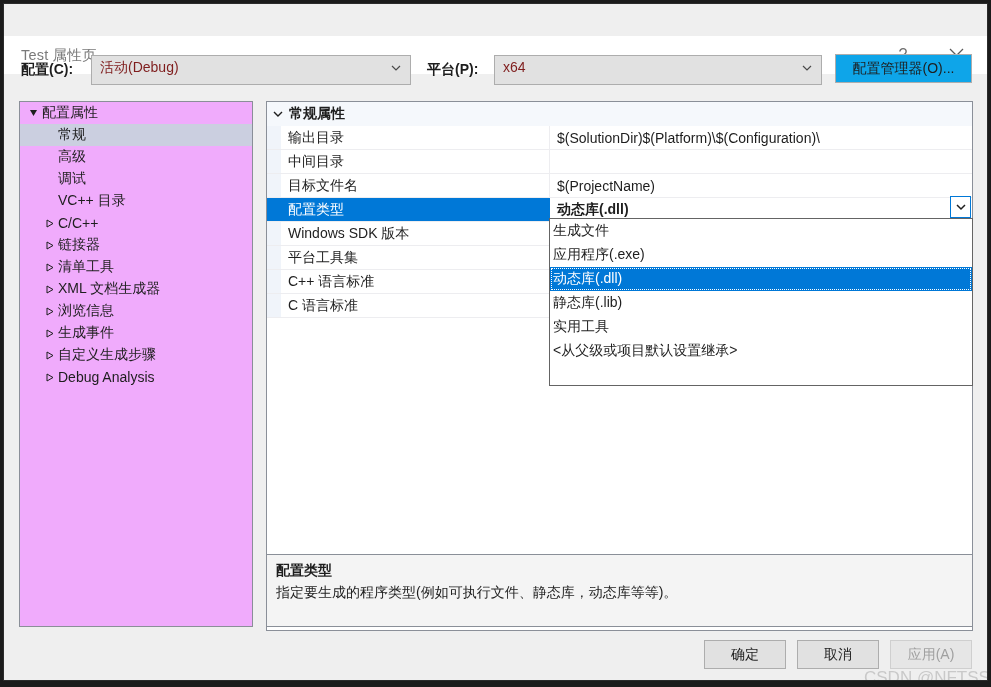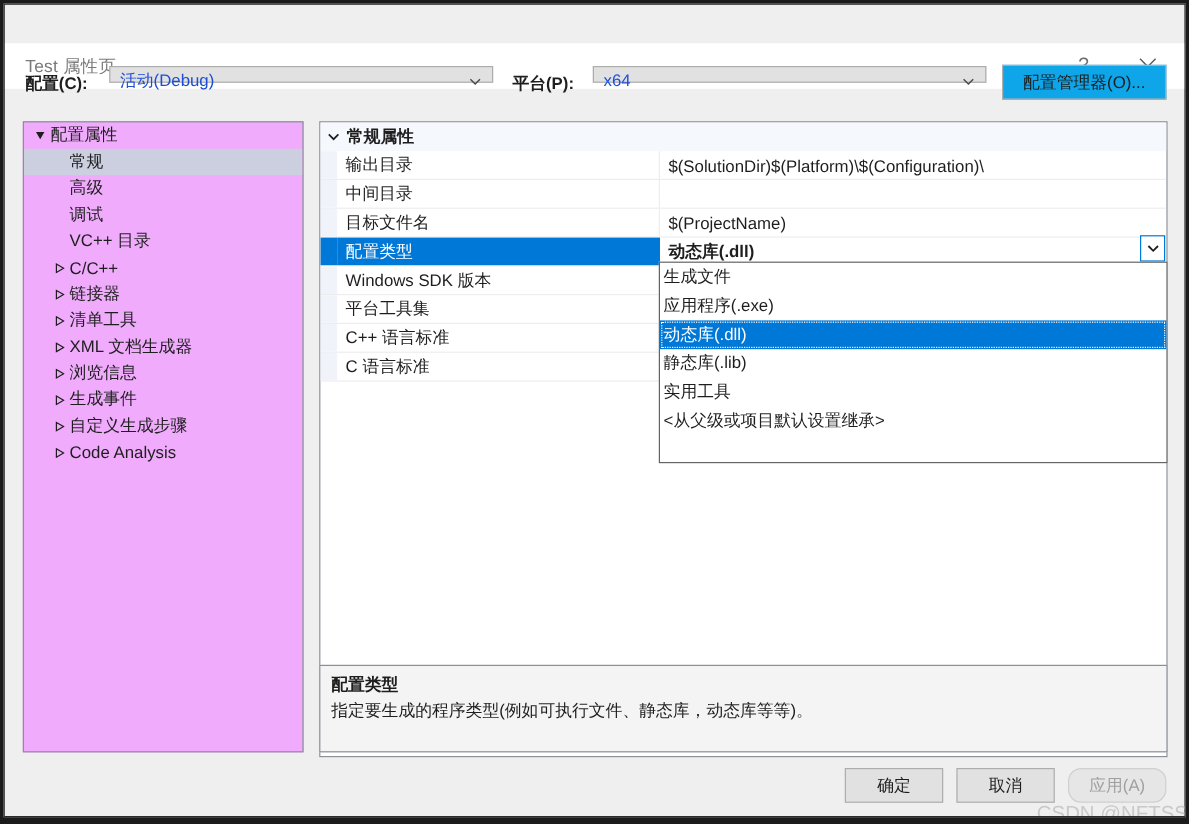--- a/index.html
+++ b/index.html
@@ -74,26 +74,26 @@
     position: absolute;
     font-size: 14px;
     color: #1e1e1e;
     top: 19px;
     white-space: nowrap;
     font-weight: bold;
   }
   .combo {
     position: absolute;
     top: 13px;
-    height: 14px;
+    height: 30px;
     background: #e1e1e1;
     border: 1px solid #adadad;
     box-sizing: border-box;
     font-size: 14px;
-    color: #1d4ed8;
+    color: #7f1d1d;
     cursor: default;
   }
   .combo .combo-val {
     position: absolute;
     left: 8px;
     top: 3px;
     white-space: nowrap;
   }
   .combo .chev {
     position: absolute;
@@ -327,21 +327,20 @@
     cursor: default;
     white-space: nowrap;
   }
   #ok-btn     { left: 700px; }
   #cancel-btn { left: 793px; }
   #apply-btn  {
     left: 886px;
     color: #a0a0a0;
     background: #e6e6e6;
     border-color: #cfcfcf;
-    border-radius: 11px;
   }
 
   
   #watermark {
     position: absolute;
     left: 860px;
     top: 664px;
     font-size: 17px;
     color: #c9c9c9;
     white-space: nowrap;
@@ -478,21 +477,21 @@
           </svg>
         </span>
         <span class="tlabel">自定义生成步骤</span>
       </div>
       <div class="tree-item lvl1">
         <span class="tw">
           <svg width="9" height="9" viewBox="0 0 9 9">
             <polygon points="2,1 8,4.5 2,8" fill="none" stroke="#1e1e1e" stroke-width="1"></polygon>
           </svg>
         </span>
-        <span class="tlabel">Code Analysis</span>
+        <span class="tlabel">Debug Analysis</span>
       </div>
     </div>
 
   <div id="grid-panel">
     <div id="grid-header">
       <span class="hchev">
         <svg width="12" height="12" viewBox="0 0 12 12">
           <polyline points="2,4 6,8 10,4" fill="none" stroke="#1e1e1e" stroke-width="1.4"></polyline>
         </svg>
       </span>

